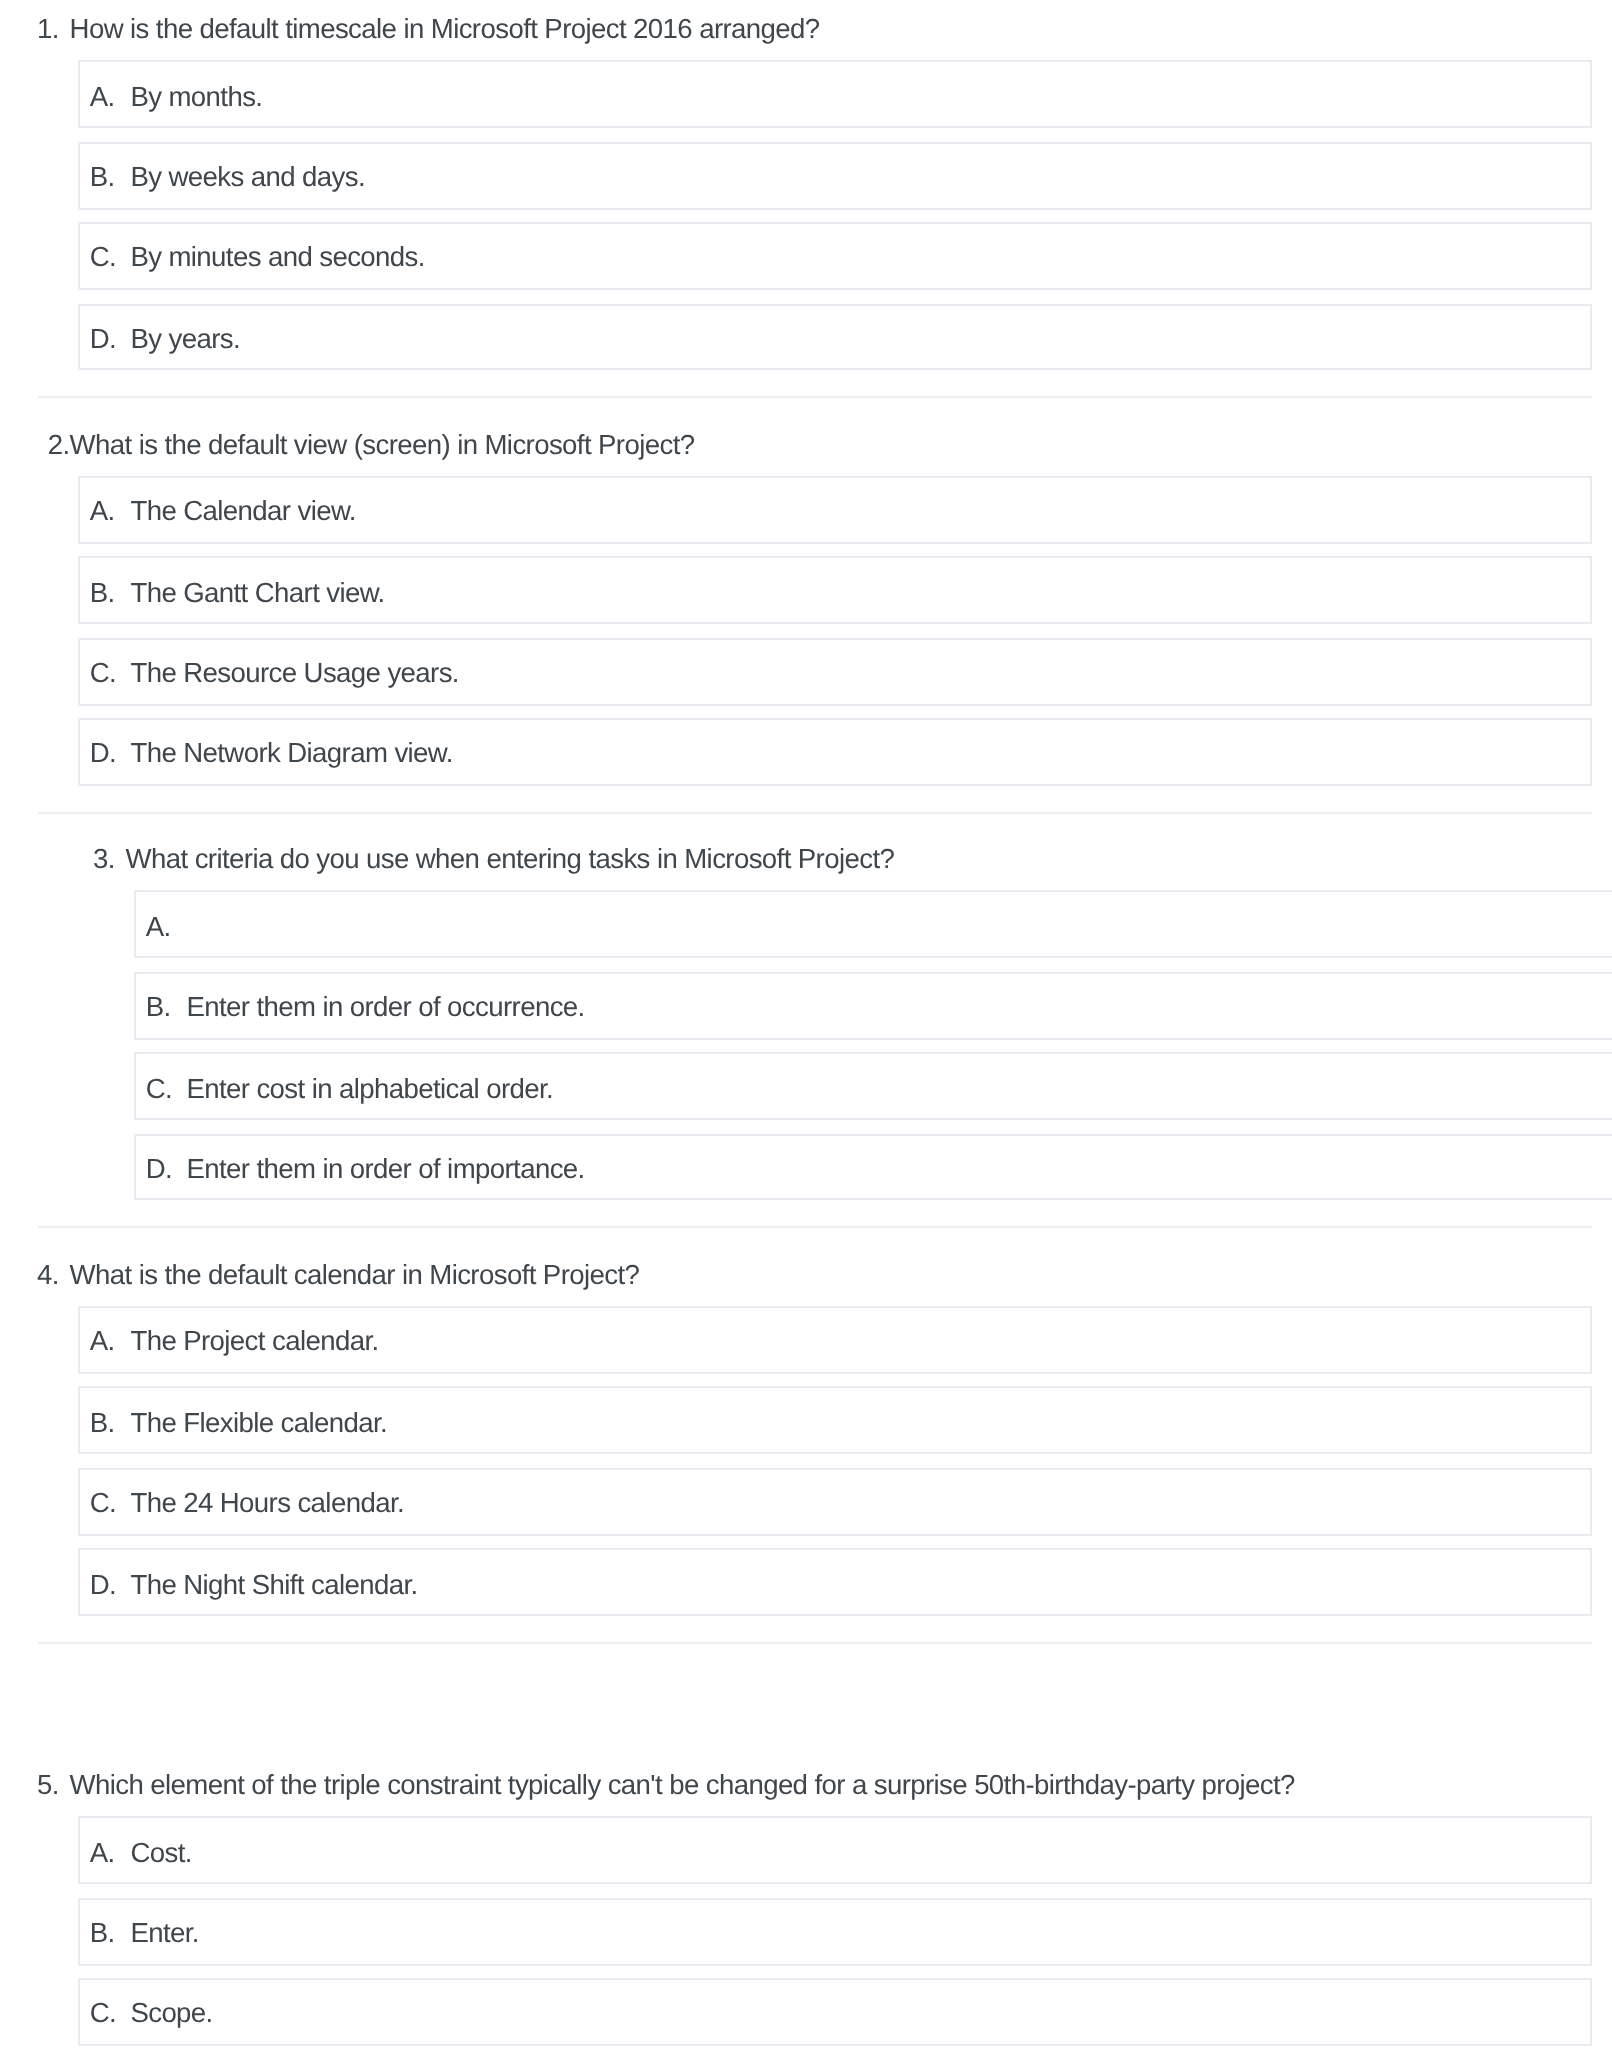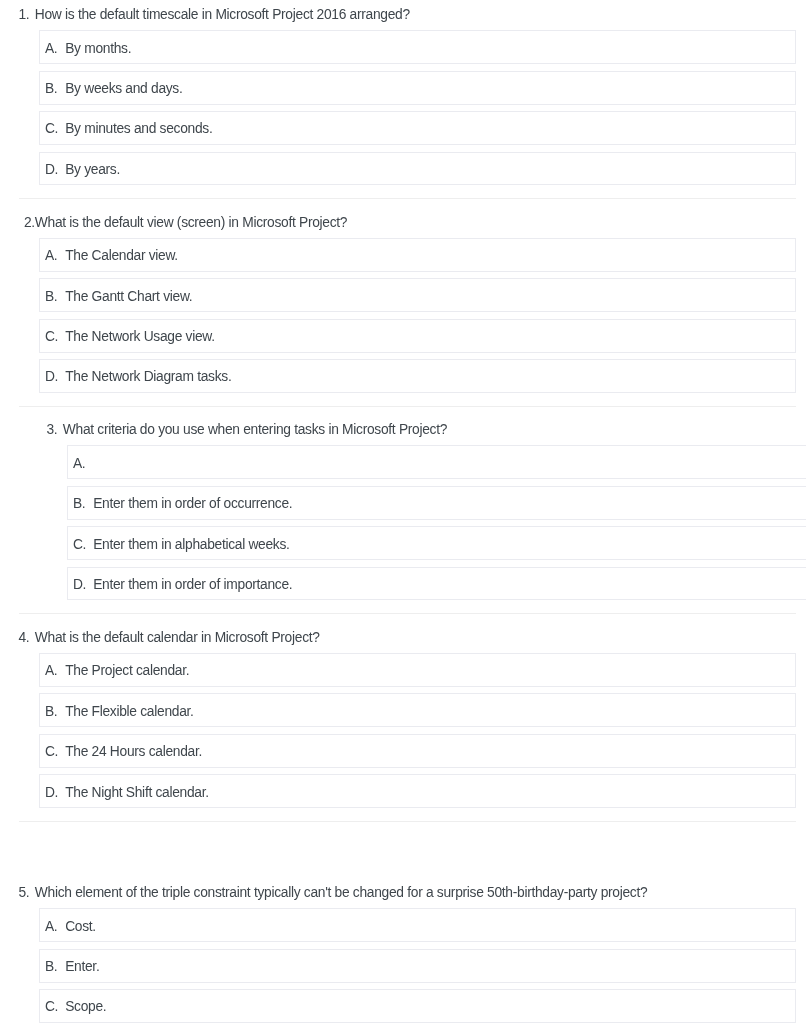--- a/index.html
+++ b/index.html
@@ -132,43 +132,43 @@
         <div class="option-row o1">
           <span class="option-letter">A.</span>
           <span class="option-text">The Calendar view.</span>
         </div>
         <div class="option-row o2">
           <span class="option-letter">B.</span>
           <span class="option-text">The Gantt Chart view.</span>
         </div>
         <div class="option-row o3">
           <span class="option-letter">C.</span>
-          <span class="option-text">The Network Usage view.</span>
-        </div>
-        <div class="option-row o4">
-          <span class="option-letter">D.</span>
-          <span class="option-text">The Network Diagram tasks.</span>
+          <span class="option-text">The Resource Usage years.</span>
+        </div>
+        <div class="option-row o4">
+          <span class="option-letter">D.</span>
+          <span class="option-text">The Network Diagram view.</span>
         </div>
       </div>
     </div>
     <div class="question-block q3">
       <div class="question-title">
         <span class="question-number">3.</span><span class="question-text">What criteria do you use when entering tasks in Microsoft Project?</span>
       </div>
       <div class="option-list">
         <div class="option-row o1">
           <span class="option-letter">A.</span>
         </div>
         <div class="option-row o2">
           <span class="option-letter">B.</span>
           <span class="option-text">Enter them in order of occurrence.</span>
         </div>
         <div class="option-row o3">
           <span class="option-letter">C.</span>
-          <span class="option-text">Enter them in alphabetical weeks.</span>
+          <span class="option-text">Enter cost in alphabetical order.</span>
         </div>
         <div class="option-row o4">
           <span class="option-letter">D.</span>
           <span class="option-text">Enter them in order of importance.</span>
         </div>
       </div>
     </div>
     <div class="question-block q4">
       <div class="question-title">
         <span class="question-number">4.</span><span class="question-text">What is the default calendar in Microsoft Project?</span>

